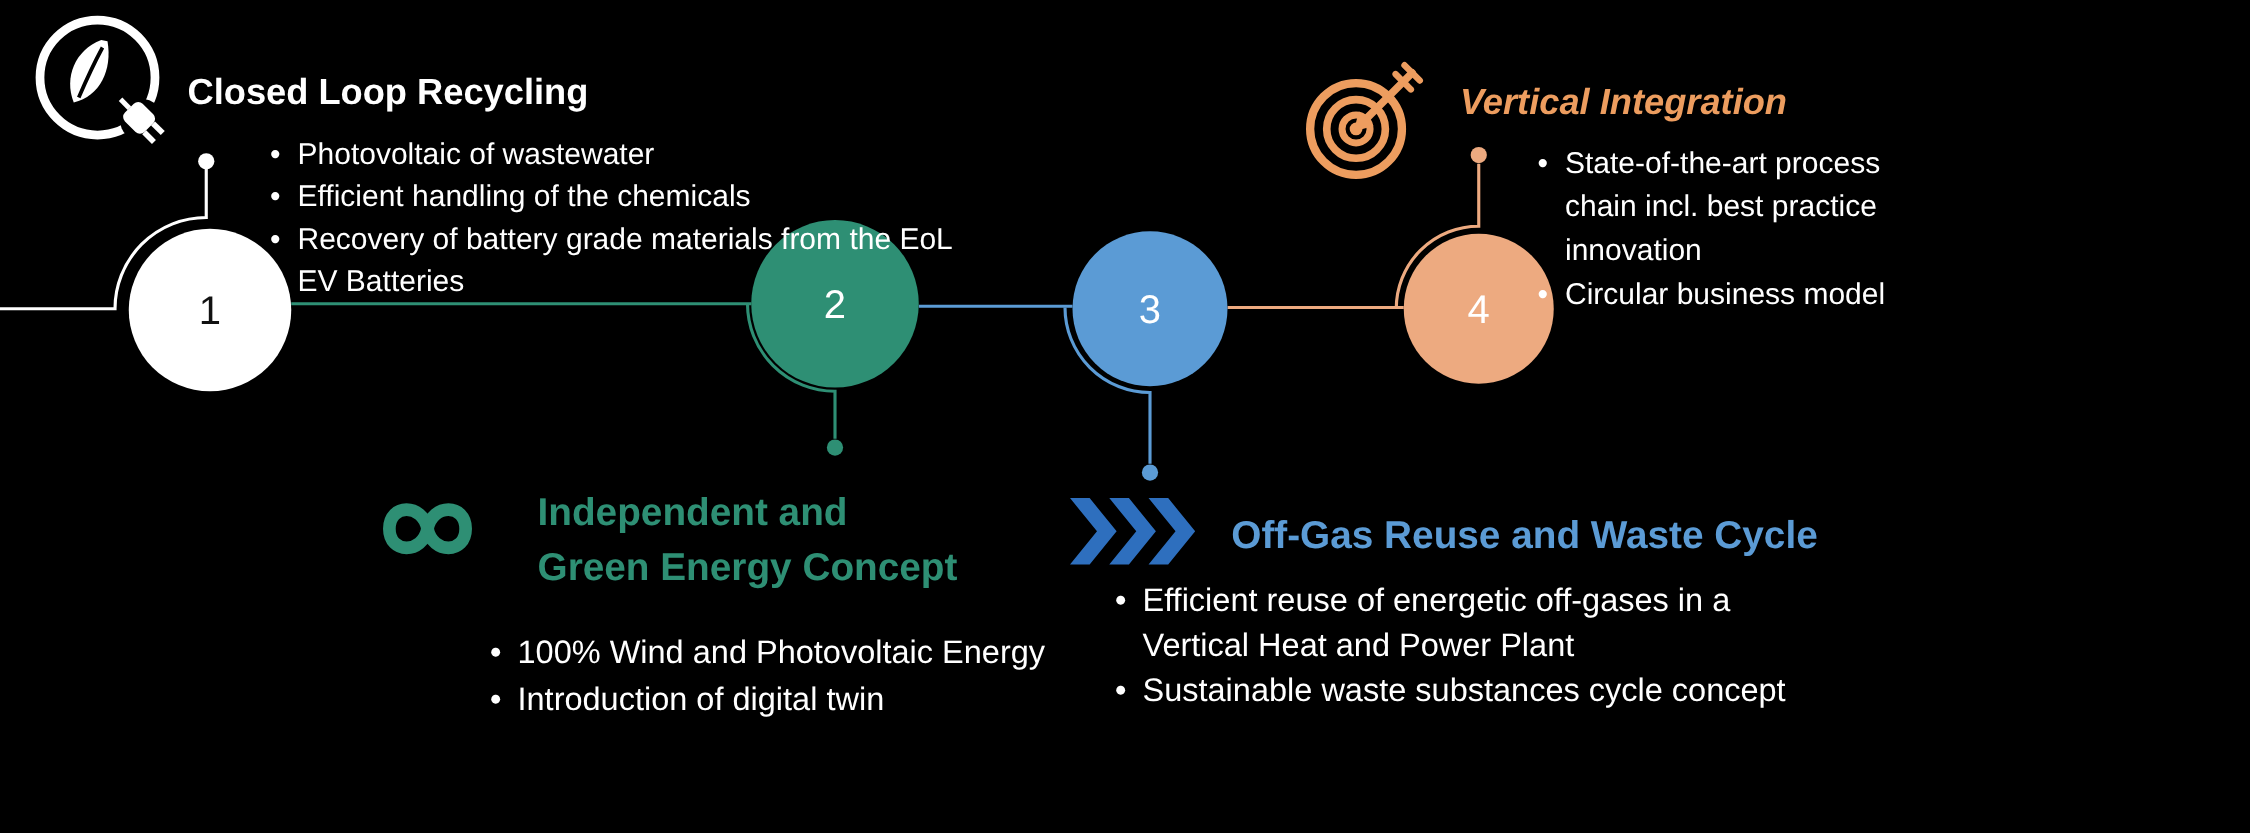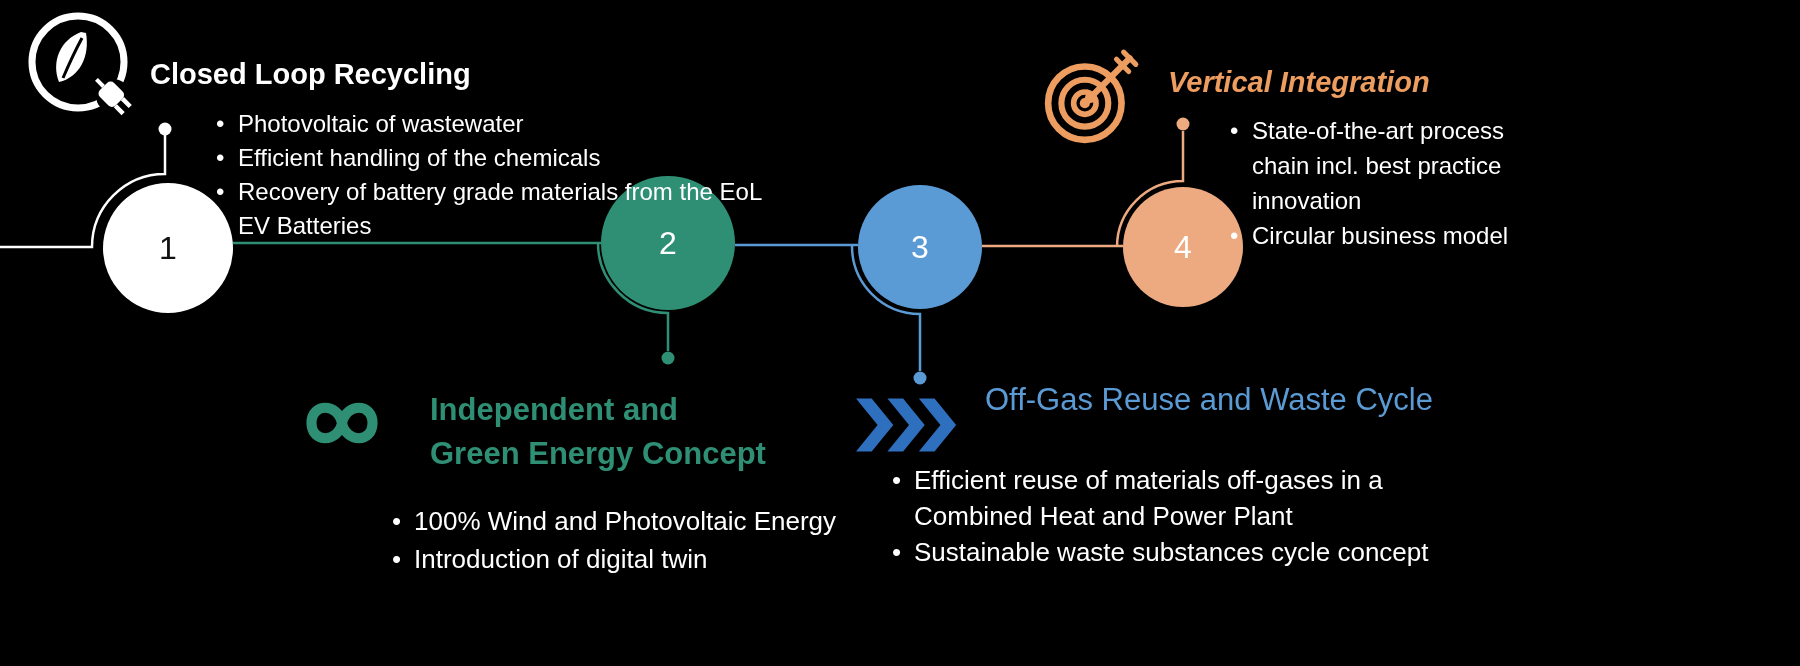--- a/index.html
+++ b/index.html
@@ -34,22 +34,22 @@
 
   #text4{left:1168px;top:66px;width:400px;}
   #text4 .step-title{font-size:29px;color:var(--orange);font-style:italic;}
   #text4 ul{margin:14px 0 0 58px;width:312px;font-size:24px;line-height:35px;}
 
   #text2-title{left:430px;top:388px;width:400px;font-size:31px;line-height:44px;
                color:var(--teal);font-weight:bold;white-space:pre-line;}
   #text2-bullets{left:372px;top:486px;}
   #text2-bullets ul{margin:16px;width:520px;font-size:26px;line-height:38px;}
 
-  #text3-title{left:985px;top:382px;width:520px;font-size:31px;
-               color:var(--blue);font-weight:normal;}
+  #text3-title{left:985px;top:410px;width:520px;font-size:31px;
+               color:var(--blue);font-weight:bold;}
   #text3-bullets{left:888px;top:462px;}
   #text3-bullets ul{margin:0;width:575px;font-size:26px;line-height:36px;}
 
   ul.bullets{list-style:none;padding:0;color:var(--white);}
   ul.bullets li{position:relative;padding-left:26px;}
   ul.bullets li::before{content:"\2022";position:absolute;left:4px;}
 
   .stroke-white{stroke:var(--white);}
   .stroke-teal{stroke:var(--teal);}
   .stroke-blue{stroke:var(--blue);}
@@ -143,21 +143,21 @@
   <div class="block" id="text2-bullets">
     <ul class="bullets">
       <li>100% Wind and Photovoltaic Energy</li>
       <li>Introduction of digital twin</li>
     </ul>
   </div>
 
   <div class="block" id="text3-title">Off-Gas Reuse and Waste Cycle</div>
   <div class="block" id="text3-bullets">
     <ul class="bullets">
-      <li>Efficient reuse of materials off-gases in a Combined Heat and Power Plant</li>
+      <li>Efficient reuse of energetic off-gases in a Vertical Heat and Power Plant</li>
       <li>Sustainable waste substances cycle concept</li>
     </ul>
   </div>
 
   <div class="block" id="text4">
     <div class="step-title">Vertical Integration</div>
     <ul class="bullets">
       <li>State-of-the-art process chain incl. best practice innovation</li>
       <li>Circular business model</li>
     </ul>

